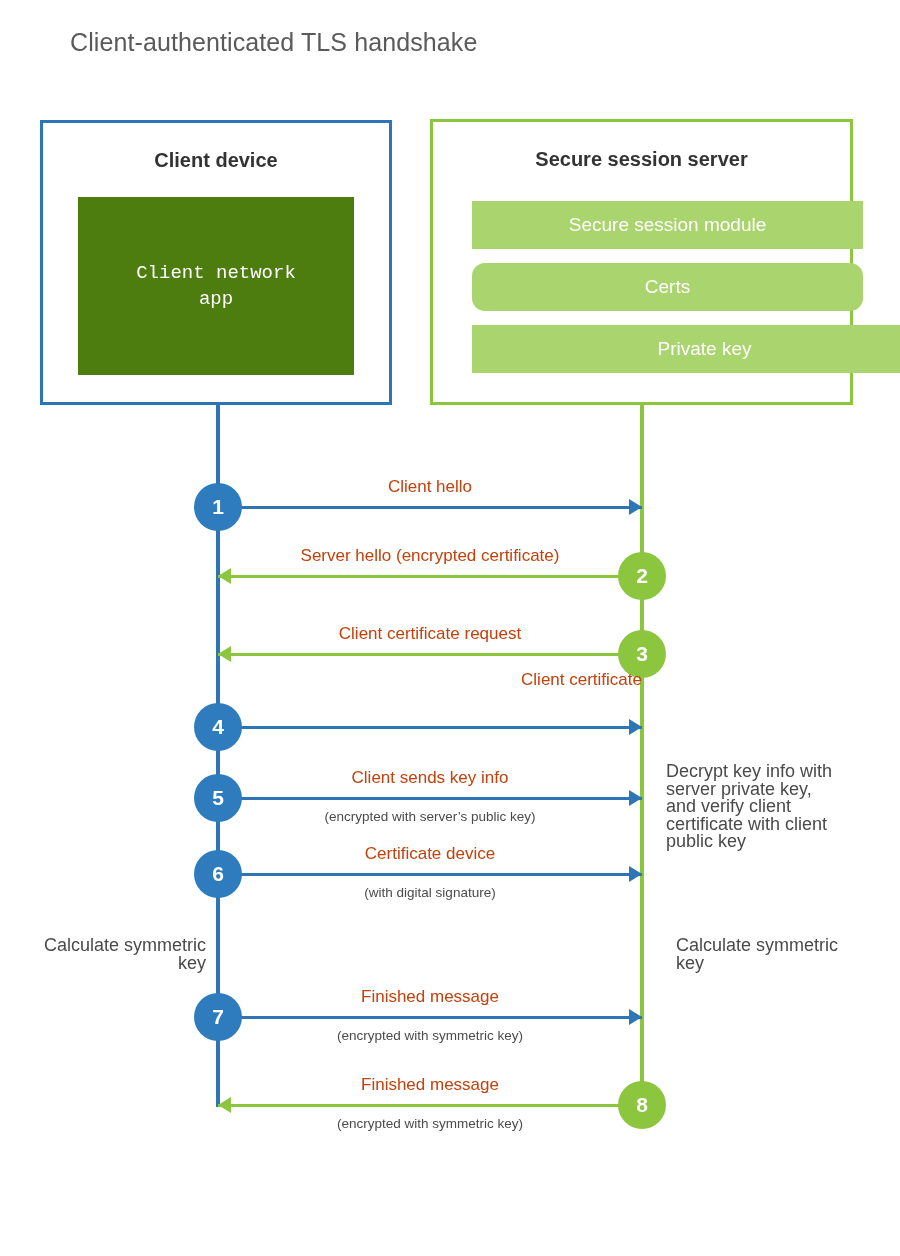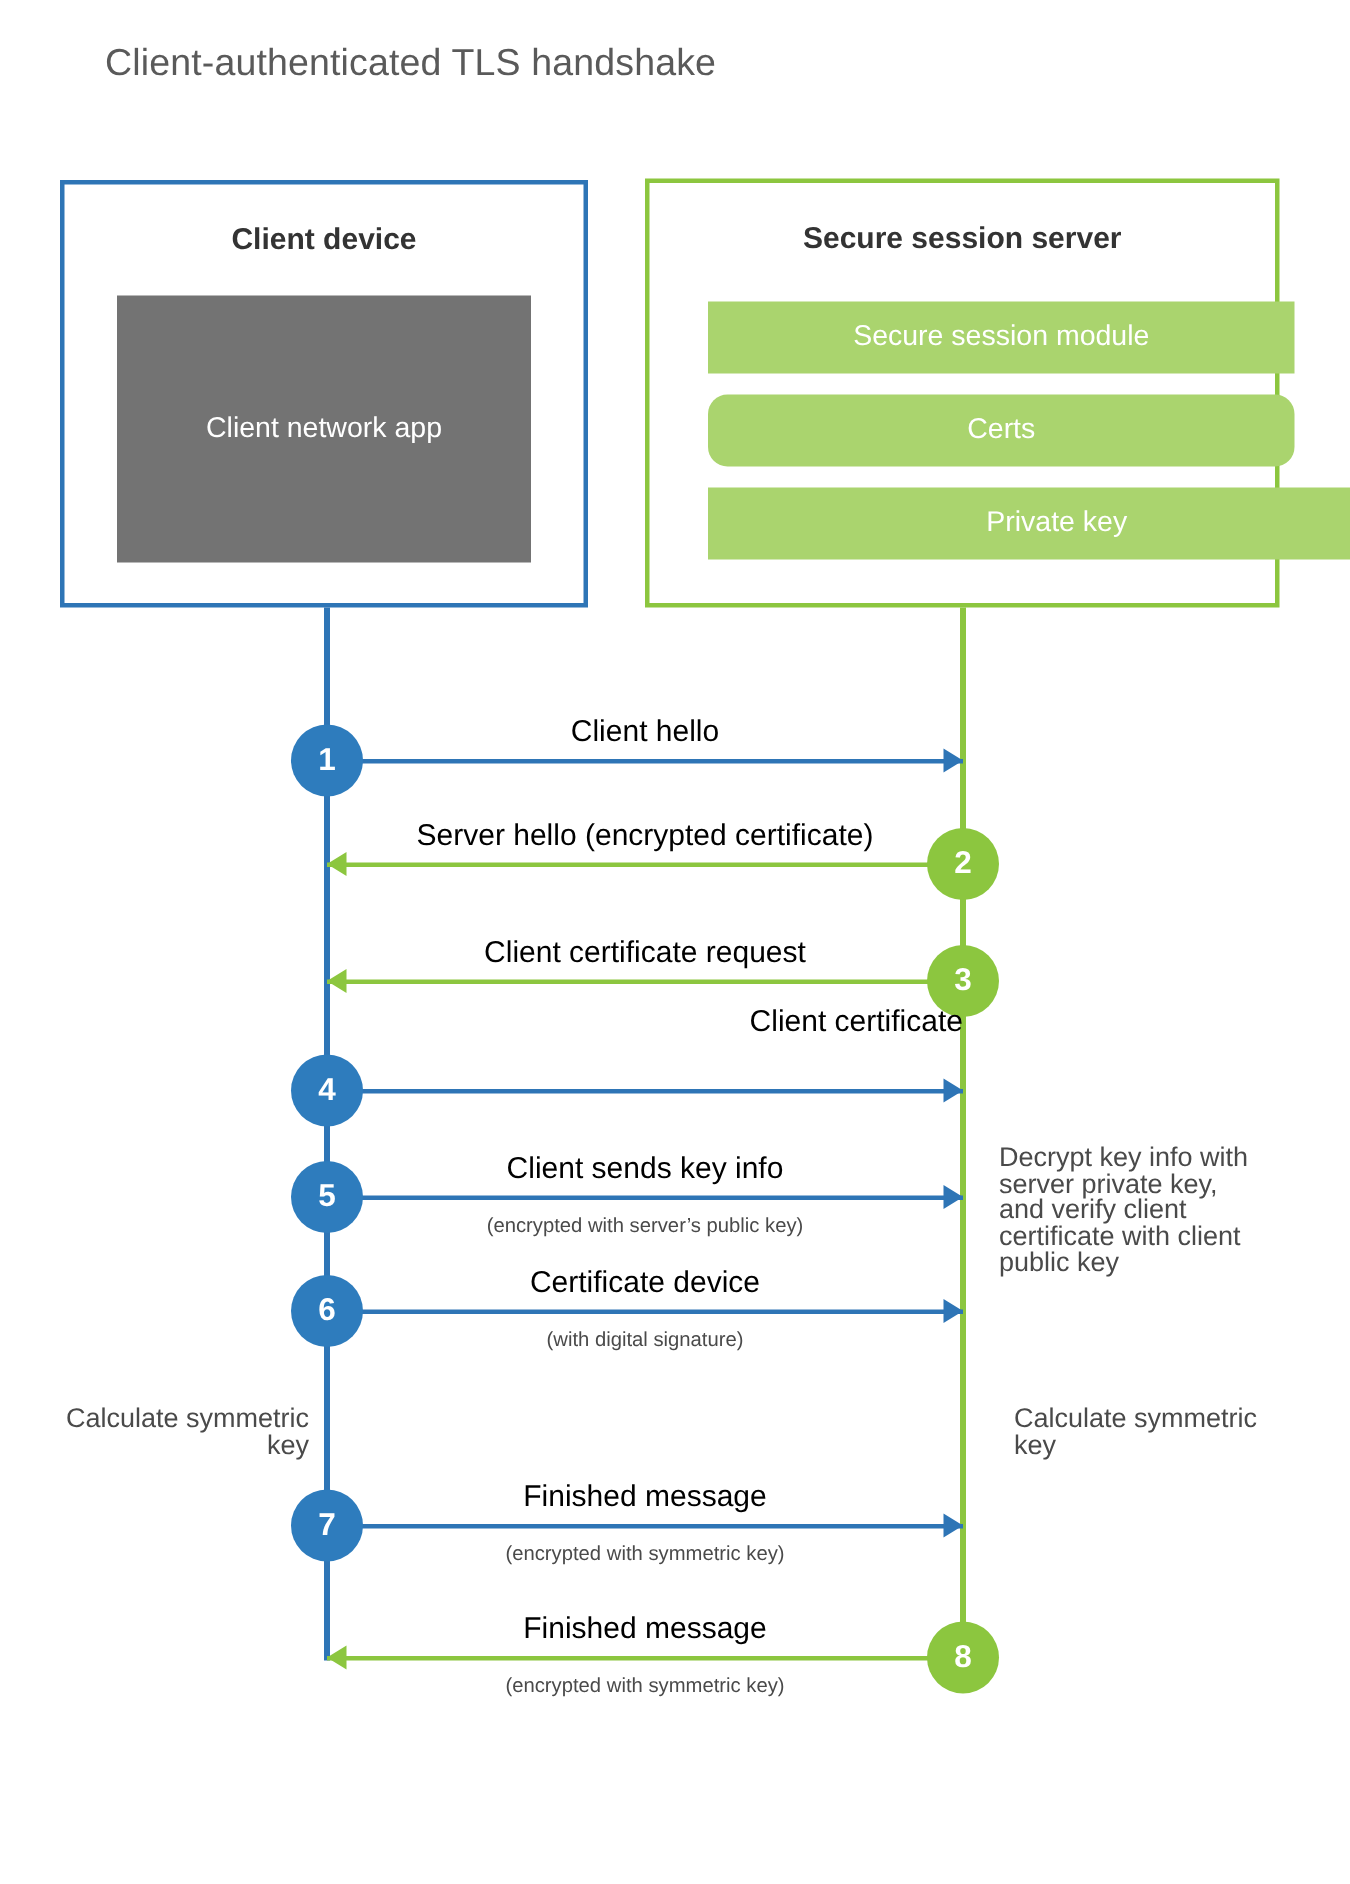--- a/index.html
+++ b/index.html
@@ -59,24 +59,25 @@
     color: #333333;
   }
 
   
   #client-app-block {
     position: absolute;
     left: 35px;
     top: 74px;
     width: 276px;
     height: 178px;
-    background: #737373;
+    background: #4d7c0f;
     display: flex;
     align-items: center;
     justify-content: center;
+    font-family: Liberation Mono, monospace;
   }
   #client-app-label {
     color: #ffffff;
     font-size: 19px;
     line-height: 26px;
     text-align: center;
     font-weight: 400;
     width: 200px;
   }
 
@@ -148,22 +149,22 @@
     height: 0;
     border-top: 8px solid transparent;
     border-bottom: 8px solid transparent;
   }
   .msg-head.right.blue { border-left: 13px solid #2E75B6; }
   .msg-head.left.green { border-right: 13px solid #8CC63F; }
 
   .msg-label {
     position: absolute;
     text-align: center;
-    font-size: 20px;
-    color: #000000;
+    font-size: 17px;
+    color: #c2410c;
     white-space: nowrap;
   }
   .msg-sublabel {
     position: absolute;
     text-align: center;
     font-size: 13.5px;
     color: #4a4a4a;
     white-space: nowrap;
   }
 

